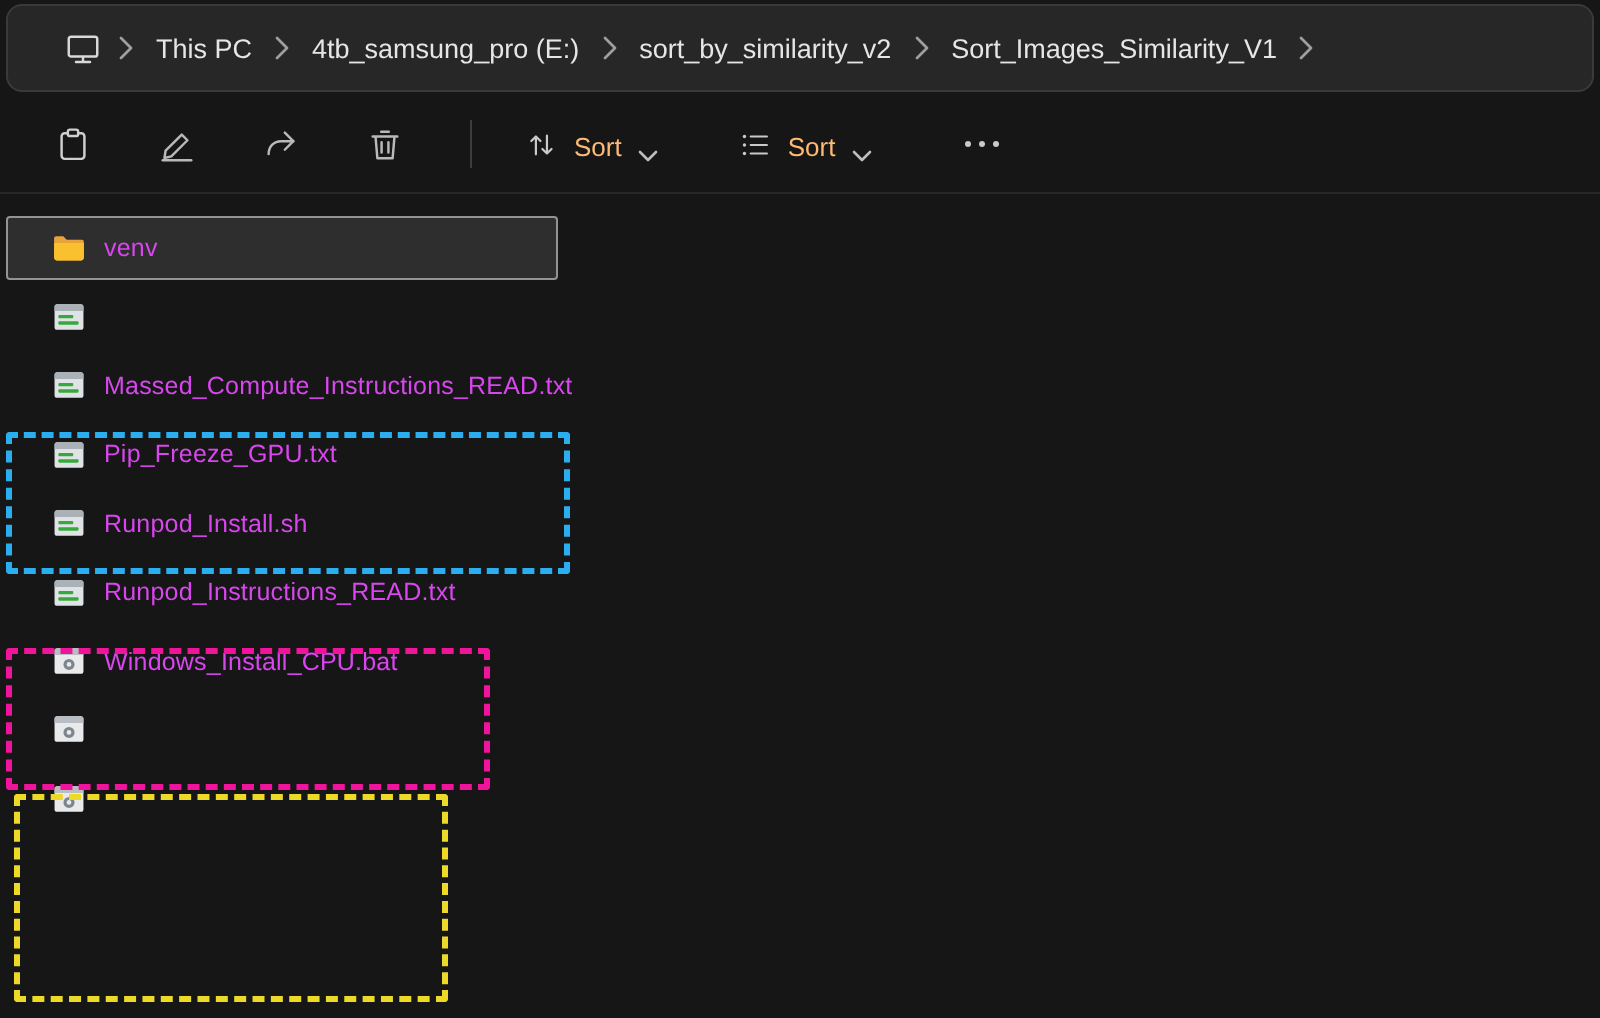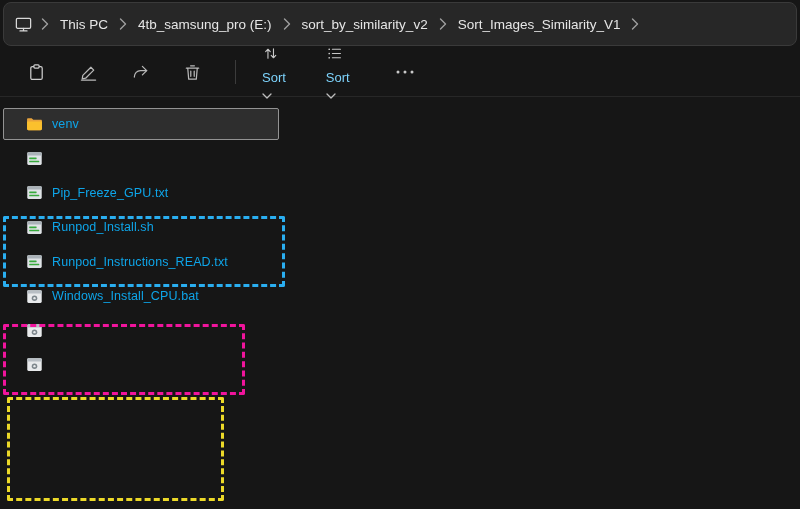--- a/index.html
+++ b/index.html
@@ -8,56 +8,56 @@
     background: #151515;
     font-family: "Liberation Sans", "DejaVu Sans", sans-serif;
     -webkit-font-smoothing: antialiased;
   }
   .window { position: relative; width: 800px; height: 509px; background: #161616; overflow: hidden; }
 
   
   .breadcrumb-bar {
     position: absolute; top: 2px; left: 3px; right: 3px; height: 44px;
     background: #272727; border: 1px solid #3a3a3a; border-radius: 8px;
-    display: flex; align-items: center; padding: 0 4px;
+    display: flex; align-items: center; padding: 0 22px;
     color: #e6e6e6; font-size: 13.5px; white-space: nowrap;
   }
   .bc-icon { display: flex; align-items: center; padding: 4px 6px; border-radius: 4px; }
   .chev { display: flex; align-items: center; margin: 0 2px; }
   .crumb { padding: 5px 9px; border-radius: 4px; cursor: default; }
 
   
   .toolbar {
     position: absolute; top: 48px; left: 0; right: 0; height: 49px;
     display: flex; align-items: center; padding-left: 25px;
     border-bottom: 1px solid #272727;
   }
   .tool-btn {
     width: 22px; height: 22px; margin-right: 30px;
     display: flex; align-items: center; justify-content: center;
     border-radius: 4px; background: transparent; border: none; cursor: default;
   }
   .tool-divider { width: 1px; height: 24px; background: #3c3c3c; margin: 0 16px 0 2px; }
   .tool-dd {
-    display: flex; align-items: flex-start; gap: 8px; padding: 6px 10px; margin-right: 20px;
-    color: #7dd3fc; font-size: 13px; border-radius: 4px; background: transparent; border: none; flex-direction: column;
+    display: flex; align-items: flex-end; gap: 8px; padding: 6px 10px; margin-right: 20px;
+    color: #fdba74; font-size: 13px; border-radius: 4px; background: transparent; border: none;
   }
   .more-btn { margin-left: 8px; width: 34px; height: 26px; display:flex; align-items:center; justify-content:center; border:none; background:transparent; }
 
   
   .file-list { position: absolute; top: 106px; left: 2px; width: 310px; }
   .file-row {
     height: 32.4px; margin: 2px 0 2px 1px; width: 276px;
     display: flex; align-items: center; gap: 9px; padding-left: 22px;
     border: 1px solid transparent; border-radius: 2px;
   }
   .file-row.selected { background: #2e2e2e; border-color: #939393; }
   .file-icon { display: flex; align-items: center; width: 17px; height: 17px; flex: 0 0 17px; }
   .file-icon svg { width: 17px; height: 17px; }
-  .file-label { font-size: 12.5px; color: #0ea5e9; letter-spacing: .1px; white-space: nowrap; }
+  .file-label { font-size: 12.5px; color: #d946ef; letter-spacing: .1px; white-space: nowrap; }
 
   
   .hl { position: absolute; border: 3px dashed #fff; border-radius: 2px; pointer-events: none; }
   .hl-1 { top: 216px; left: 3px;  width: 282px; height: 71px; }
   .hl-2 { top: 324px; left: 3px;  width: 242px; height: 71px; }
   .hl-3 { top: 397px; left: 7px;  width: 217px; height: 104px; }
 
   svg { display: block; }
 </style>
 </head>
@@ -199,20 +199,31 @@
   </div>
       <div class="file-row">
     <span class="file-icon">
           <svg viewBox="0 0 16 16">
             <rect x="1.2" y="2" width="13.6" height="12" rx="1.2" fill="#dfe3e6"></rect>
             <path d="M2.4 2h11.2c.7 0 1.2.5 1.2 1.2v2H1.2v-2C1.2 2.5 1.7 2 2.4 2z" fill="#aab2b8"></path>
             <rect x="3" y="7" width="7" height="1.6" rx=".5" fill="#37a93c"></rect>
             <rect x="3" y="10" width="9.5" height="1.6" rx=".5" fill="#37a93c"></rect>
           </svg>
         </span>
+    <span class="file-label">Massed_Compute_Instructions_READ.txt</span>
+  </div>
+      <div class="file-row">
+    <span class="file-icon">
+          <svg viewBox="0 0 16 16">
+            <rect x="1.2" y="2" width="13.6" height="12" rx="1.2" fill="#dfe3e6"></rect>
+            <path d="M2.4 2h11.2c.7 0 1.2.5 1.2 1.2v2H1.2v-2C1.2 2.5 1.7 2 2.4 2z" fill="#aab2b8"></path>
+            <rect x="3" y="7" width="7" height="1.6" rx=".5" fill="#37a93c"></rect>
+            <rect x="3" y="10" width="9.5" height="1.6" rx=".5" fill="#37a93c"></rect>
+          </svg>
+        </span>
     <span class="file-label">Pip_Freeze_GPU.txt</span>
   </div>
       <div class="file-row">
     <span class="file-icon">
           <svg viewBox="0 0 16 16">
             <rect x="1.2" y="2" width="13.6" height="12" rx="1.2" fill="#dfe3e6"></rect>
             <path d="M2.4 2h11.2c.7 0 1.2.5 1.2 1.2v2H1.2v-2C1.2 2.5 1.7 2 2.4 2z" fill="#aab2b8"></path>
             <rect x="3" y="7" width="7" height="1.6" rx=".5" fill="#37a93c"></rect>
             <rect x="3" y="10" width="9.5" height="1.6" rx=".5" fill="#37a93c"></rect>
           </svg>

